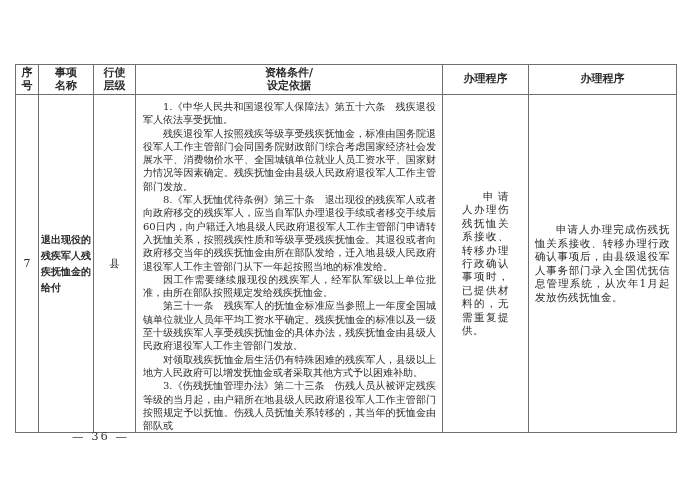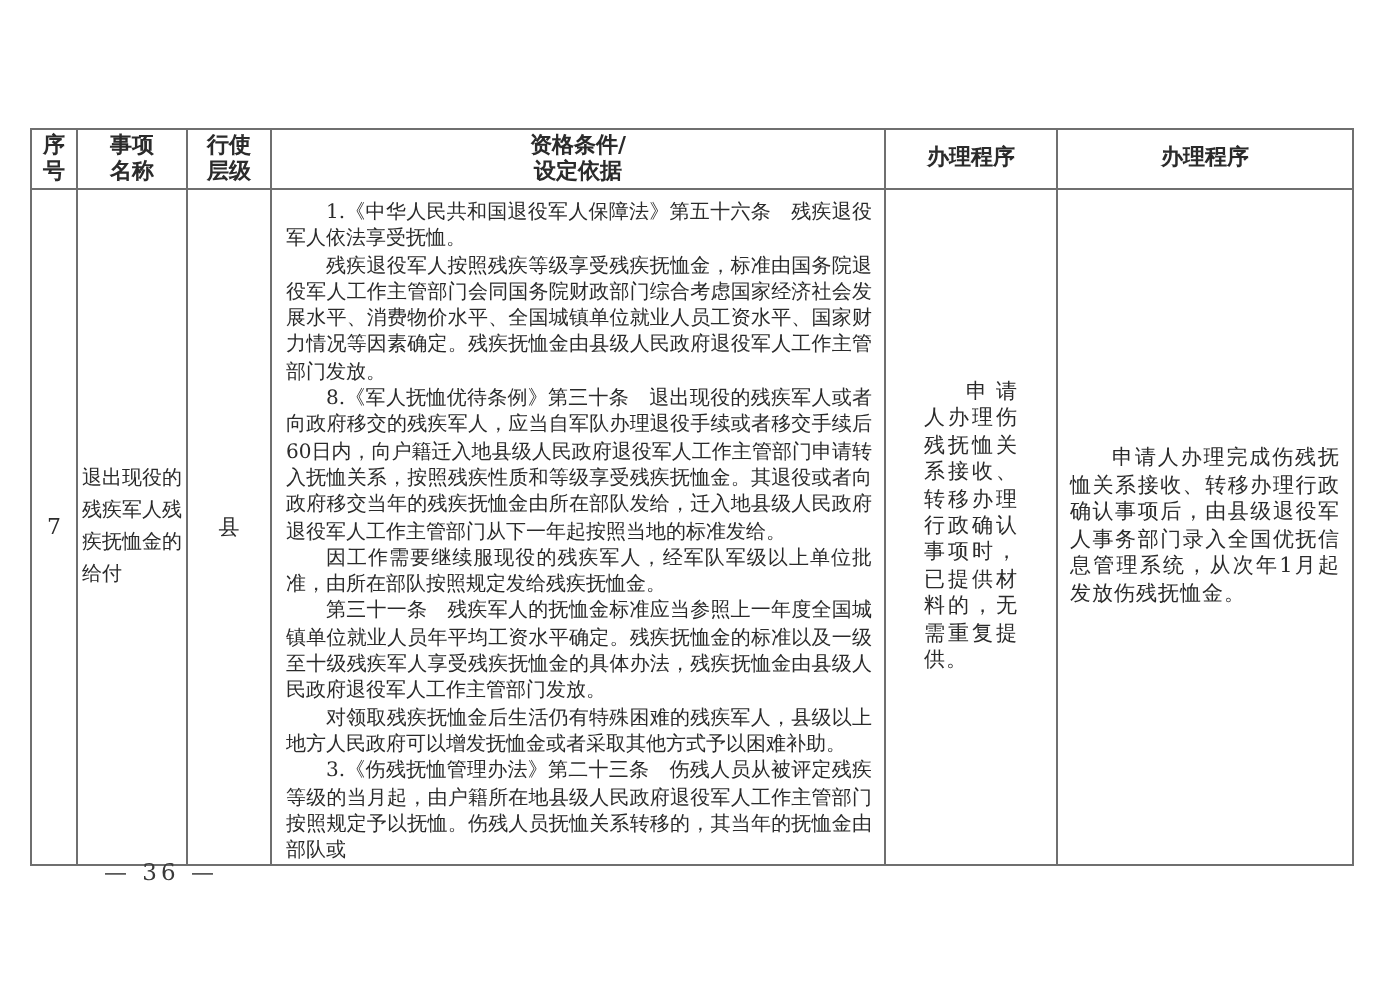--- a/index.html
+++ b/index.html
@@ -18,39 +18,39 @@
     background:#ffffff;
   }
   table.matters th{
     font-weight:bold;font-size:11px;line-height:12.5px;
     text-align:center;vertical-align:middle;
     white-space:pre-line;height:27px;padding:1px;
   }
   tr.body-row{height:333px;}
   td{vertical-align:middle;}
   td.cell-serial{text-align:center;font-size:11px;}
-  td.cell-name{font-size:10px;line-height:16px;padding:1px 2px;text-align:justify;vertical-align:middle;}
+  td.cell-name{font-size:10px;line-height:16px;padding:1px 2px;text-align:justify;vertical-align:middle;font-weight:bold;}
   td.cell-level{text-align:center;font-size:10.5px;}
   td.cell-basis{
     vertical-align:top;padding:5px 6px 0 7px;
     font-size:10px;line-height:13.3px;text-align:justify;
   }
   td.cell-basis p{margin:0;text-indent:2em;}
   td.cell-materials{
     font-size:10.5px;line-height:13.4px;padding:0 3px;
     text-align:justify;letter-spacing:0.5px;
   }
   td.cell-materials p{margin:16px;text-indent:2em;}
   td.cell-proc{
     font-size:10.5px;line-height:13.5px;padding:0 6px;
     text-align:justify;letter-spacing:0.5px;margin-left:44px;
   }
   td.cell-proc p{margin:0;text-indent:2em;}
   .page-number{
-    position:absolute;left:52px;top:429px;
+    position:absolute;left:72px;top:429px;
     font-size:11.5px;color:#3a3a3a;letter-spacing:2px;text-align:center;
   }
 </style>
 </head>
 <body>
 
 <div class="page">
 
   <table class="matters">
     <colgroup>

